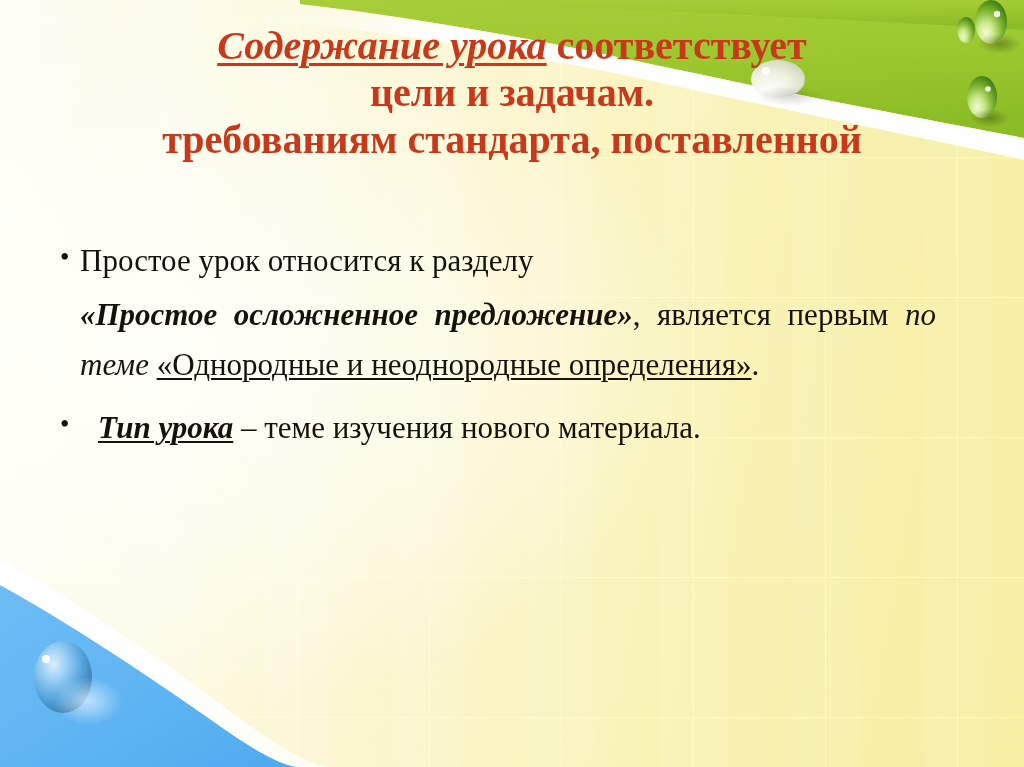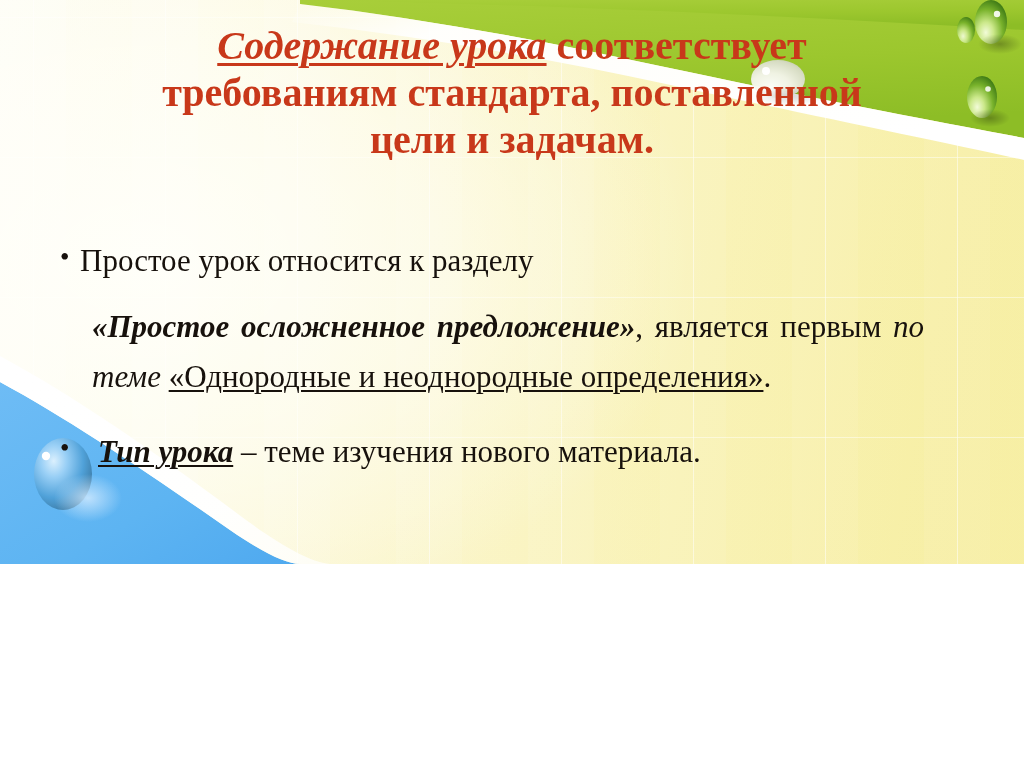--- a/index.html
+++ b/index.html
@@ -8,21 +8,21 @@
     padding: 0;
     background: #ffffff;
   }
   body {
     font-family: "Liberation Serif", "DejaVu Serif", serif;
   }
 
   #slide {
     position: relative;
     width: 1024px;
-    height: 564px;
+    height: 767px;
     overflow: hidden;
     background: #fdfbef;
     text-decoration: underline;
   }
 
   
   .bg-base {
     position: absolute;
     inset: 0;
     background:
@@ -134,21 +134,21 @@
     line-height: 1.62;
     box-sizing: border-box;
   }
   .b-text {
     flex: 1 1 auto;
   }
 
   .para-just {
     text-align: justify;
     text-align-last: left;
-    margin: 16px;
+    margin: 4px;
     padding-left: 36px;
   }
 
   .bi-u {
     font-weight: bold;
     font-style: italic;
     text-decoration: underline;
     text-underline-offset: 3px;
     text-decoration-thickness: 2px;
   }
@@ -256,22 +256,22 @@
 
     <ellipse cx="63" cy="140" rx="29" ry="36" fill="url(#dropBlue)" opacity="0.9"></ellipse>
     <ellipse cx="88" cy="164" rx="34" ry="24" fill="url(#dropBlueGlow)"></ellipse>
     <circle cx="46" cy="122" r="4.2" fill="#ffffff"></circle>
   </svg>
 
   <div class="title-block">
     <div>
       <span class="title-em">Содержание урока</span><span> соответствует</span>
     </div>
+    <div>цели  и задачам.</div>
     <div>требованиям стандарта, поставленной</div>
-    <div>цели  и задачам.</div>
   </div>
 
   <div class="body-block">
 
     <div class="b-row">
       <div class="b-bullet">•</div>
       <div class="b-text">
         <span>Простое урок относится к разделу</span>
       </div>
     </div>

